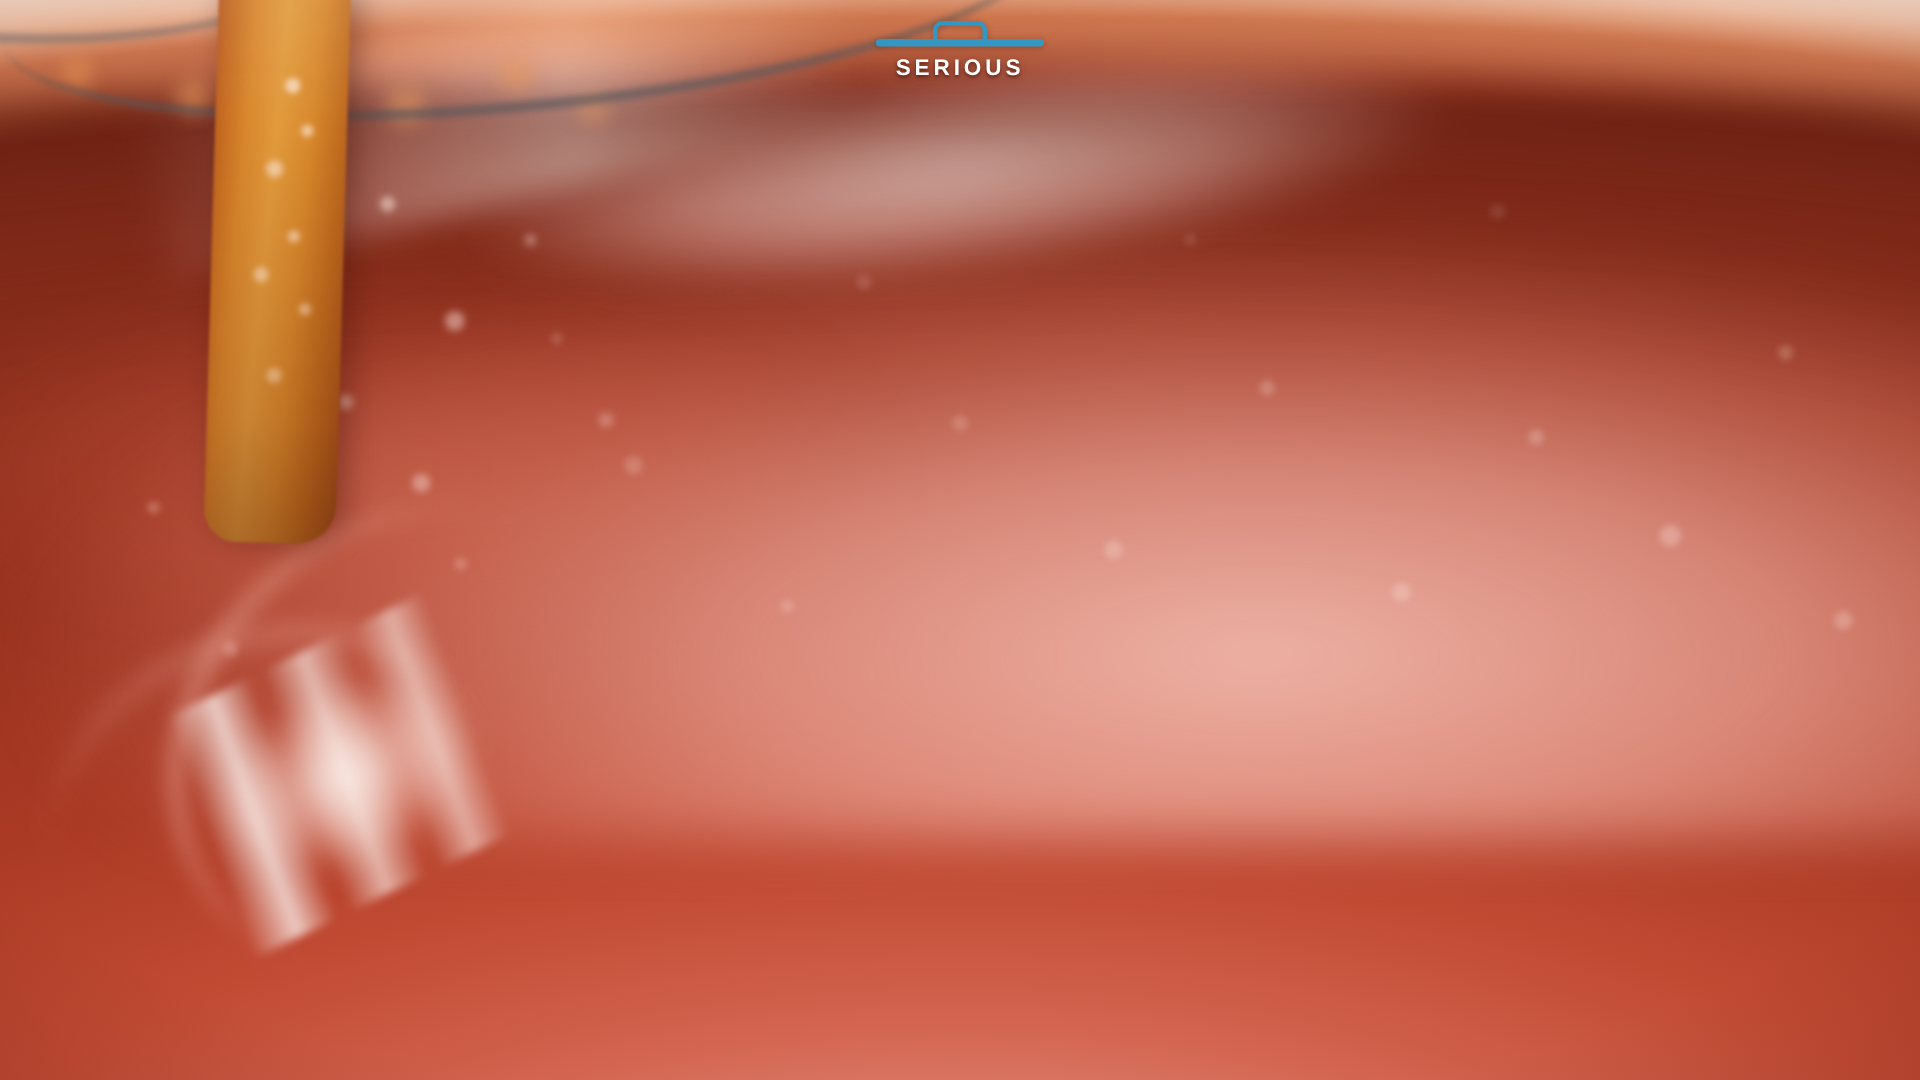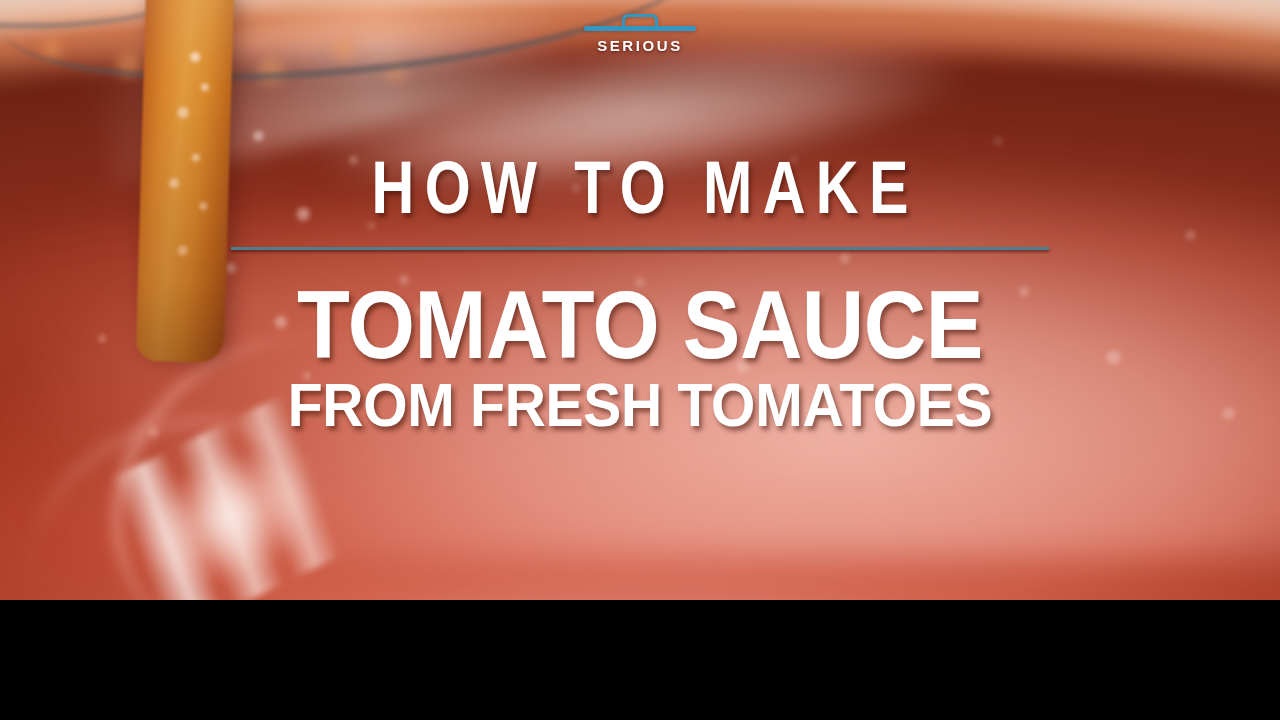--- a/index.html
+++ b/index.html
@@ -8,21 +8,21 @@
   html, body {
     width:1280px; height:720px;
     overflow:hidden;
     background:#000;
     font-family:"Liberation Sans", sans-serif;
   }
 
   
   #stage {
     position:relative;
-    width:1280px; height:600px;
+    width:1280px; height:720px;
     overflow:hidden;
     background:#b33a22;
   }
 
   
   .bg-layer { position:absolute; inset:0; }
 
   
   .bg-base {
     background:
@@ -402,23 +402,14 @@
   </div>
 
   <div class="bg-layer vignette"></div>
 
   <div class="logo">
     <div class="logo-handle"></div>
     <div class="logo-lid"></div>
     <div class="logo-serious">SERIOUS</div>
   </div>
 
-  <div class="title-block">
-    <div class="kicker">HOW TO MAKE</div>
-
-    <div class="rule"></div>
-
-    <div class="headline">TOMATO SAUCE</div>
-
-    <div class="subhead">FROM FRESH TOMATOES</div>
-  </div>
 
 </div>
 
 </body></html>

